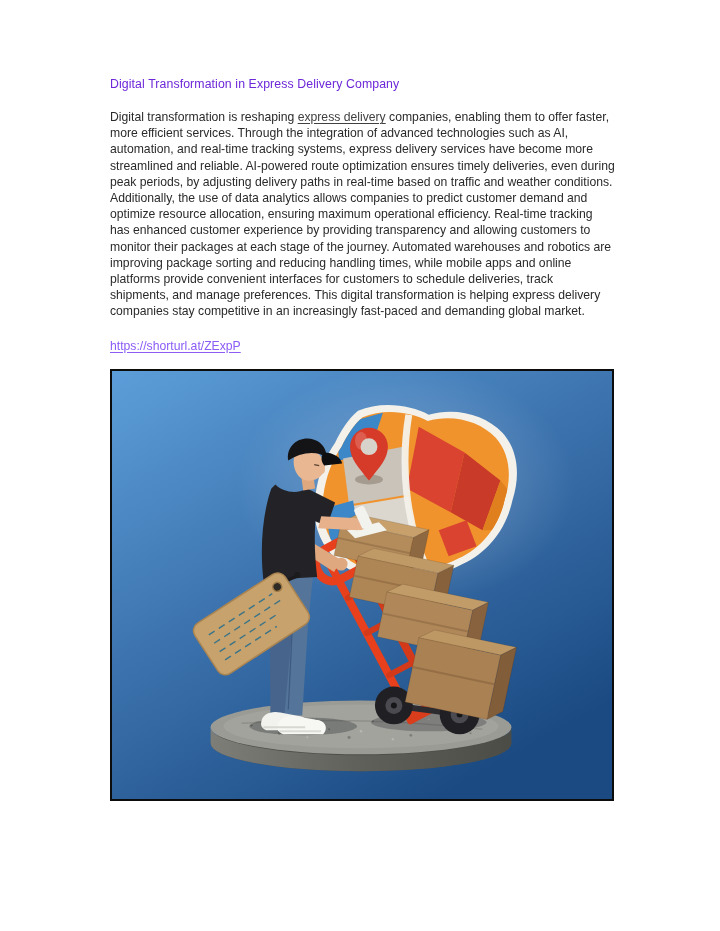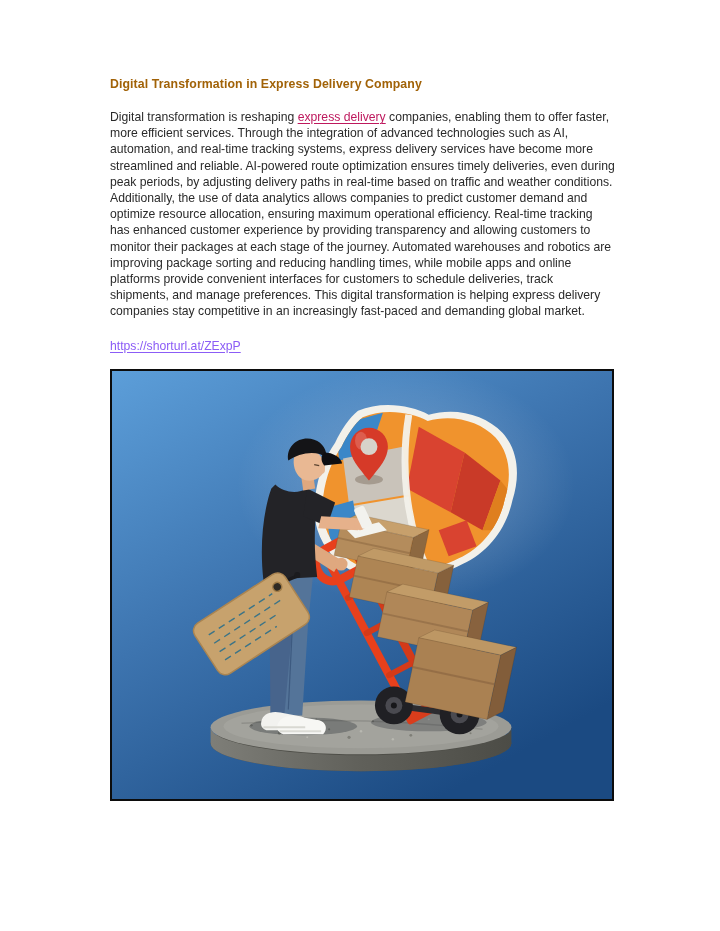--- a/index.html
+++ b/index.html
@@ -14,34 +14,34 @@
   }
   .doc {
     position: absolute;
     left: 110px;
     top: 76px;
     width: 505px;
     color: #232323;
   }
   .doc-title {
     font-size: 12.3px;
-    font-weight: 700;
-    color: #a16207;
+    font-weight: 400;
+    color: #6d28d9;
     line-height: 16px;
     margin-bottom: 17px;
     letter-spacing: 0.1px;
   }
   .doc-body {
     font-size: 12.2px;
     line-height: 16.2px;
     color: #2a2a2a;
     margin-bottom: 16px;
   }
   a.inline-link {
-    color: #be185d;
+    color: #404040;
     text-decoration: underline;
     text-underline-offset: 2px;
     cursor: pointer;
   }
   a.source-link {
     display: inline-block;
     font-size: 12.2px;
     line-height: 16px;
     color: #8b5cf6;
     text-decoration: underline;

